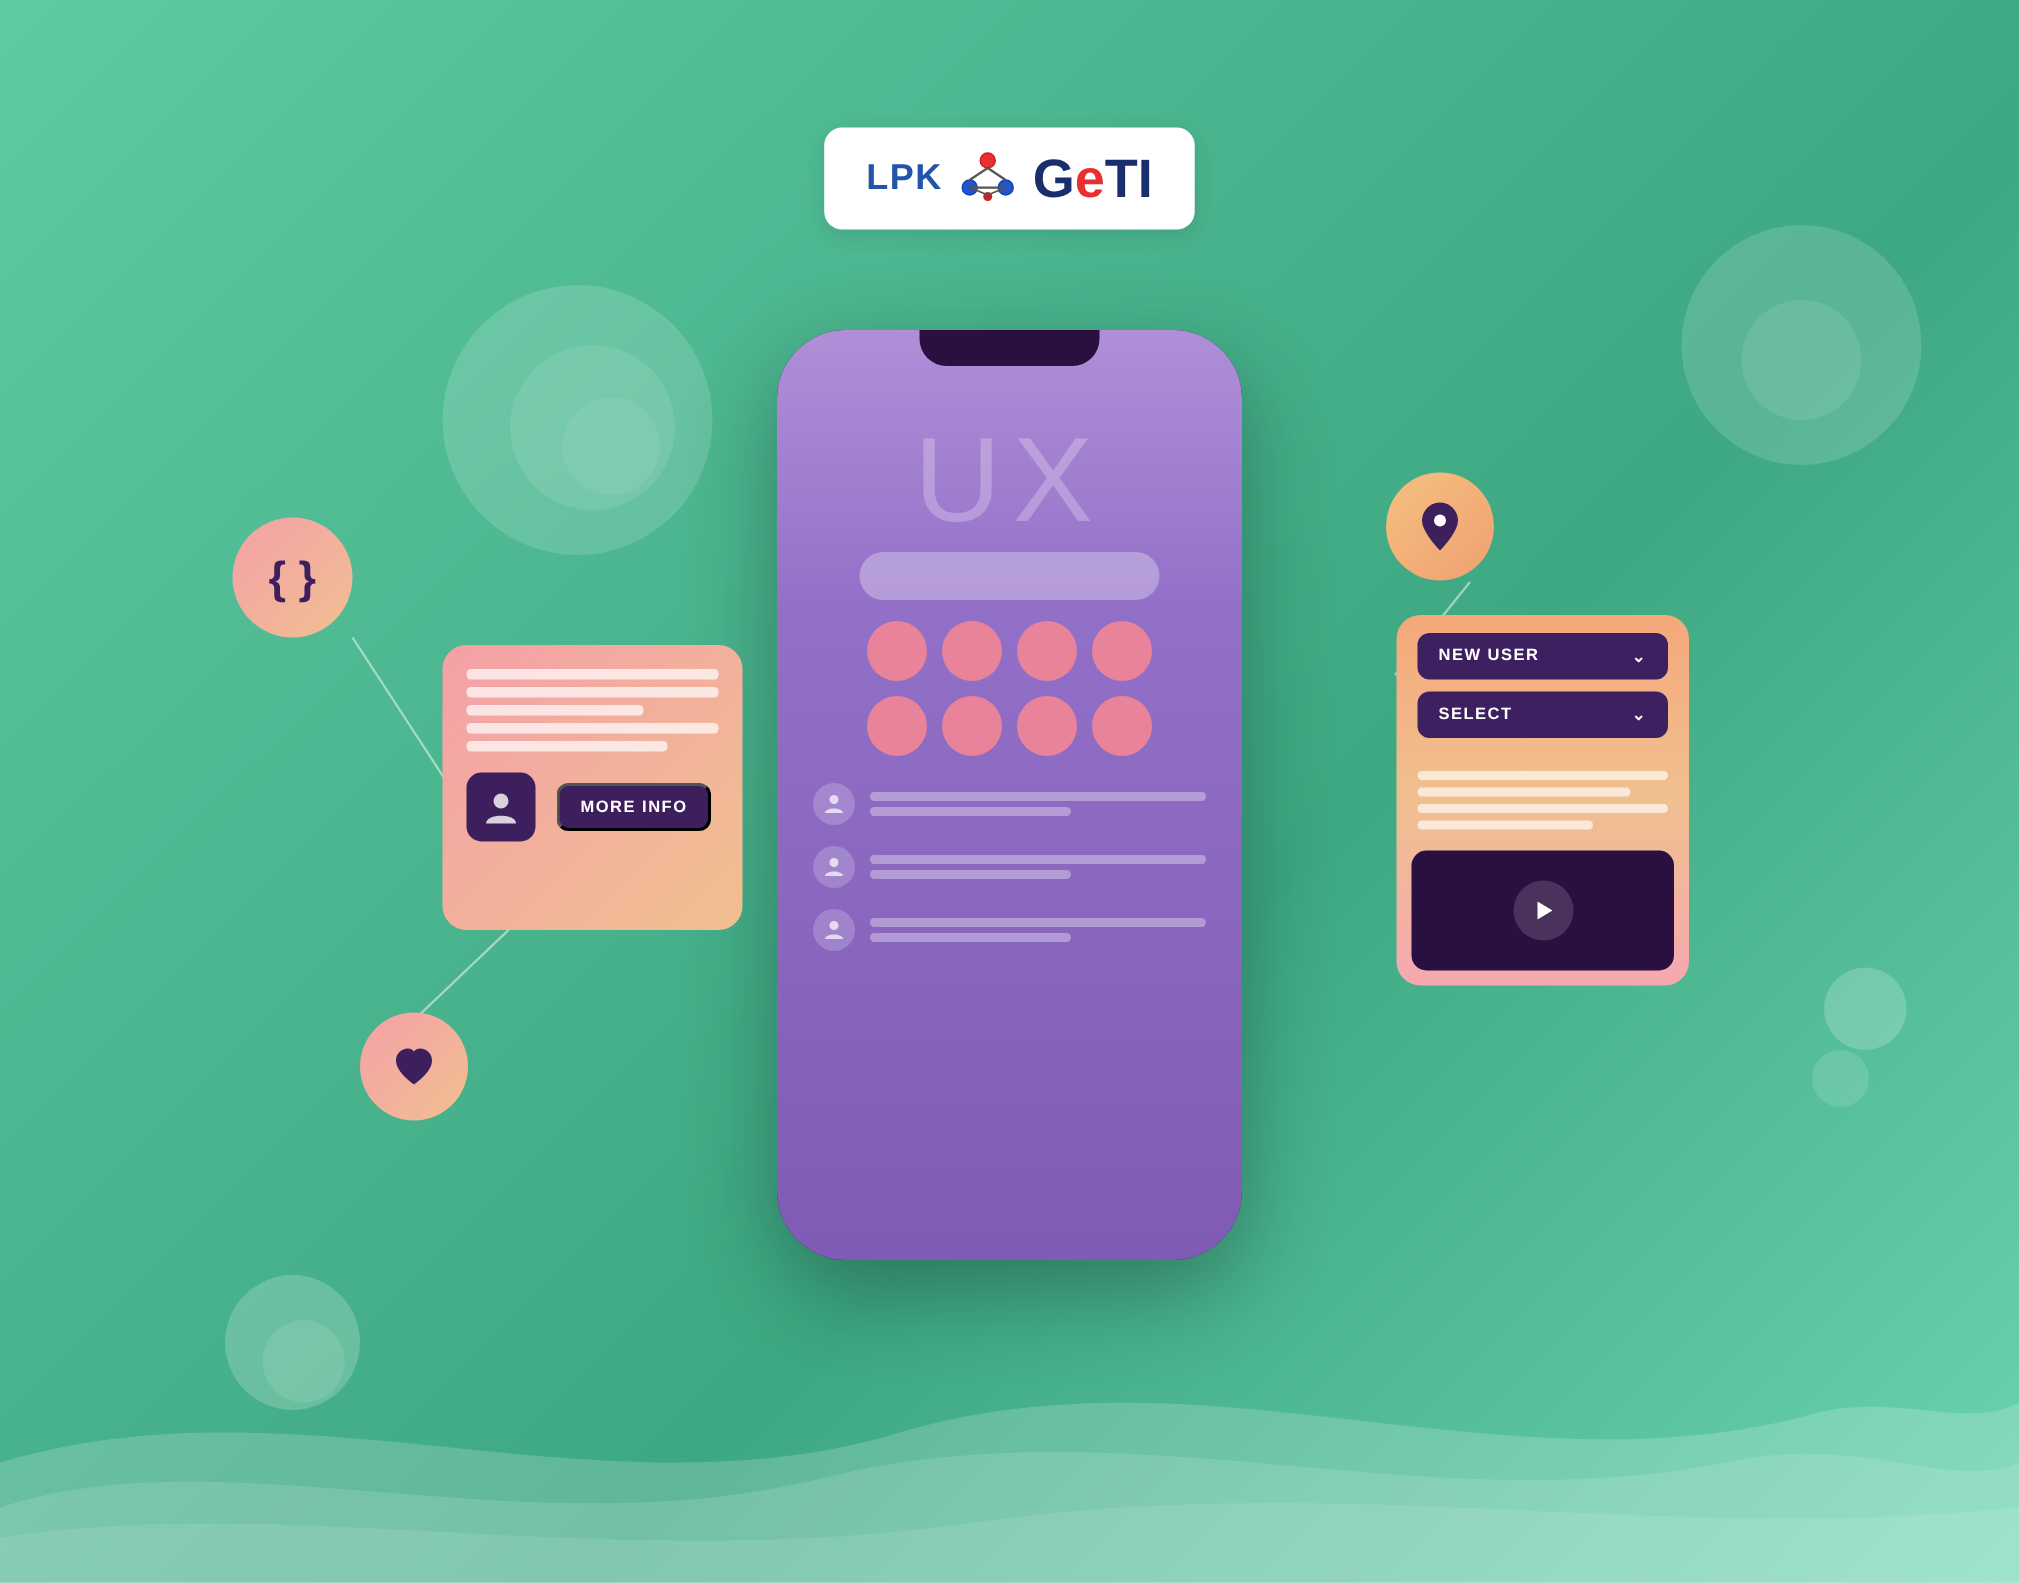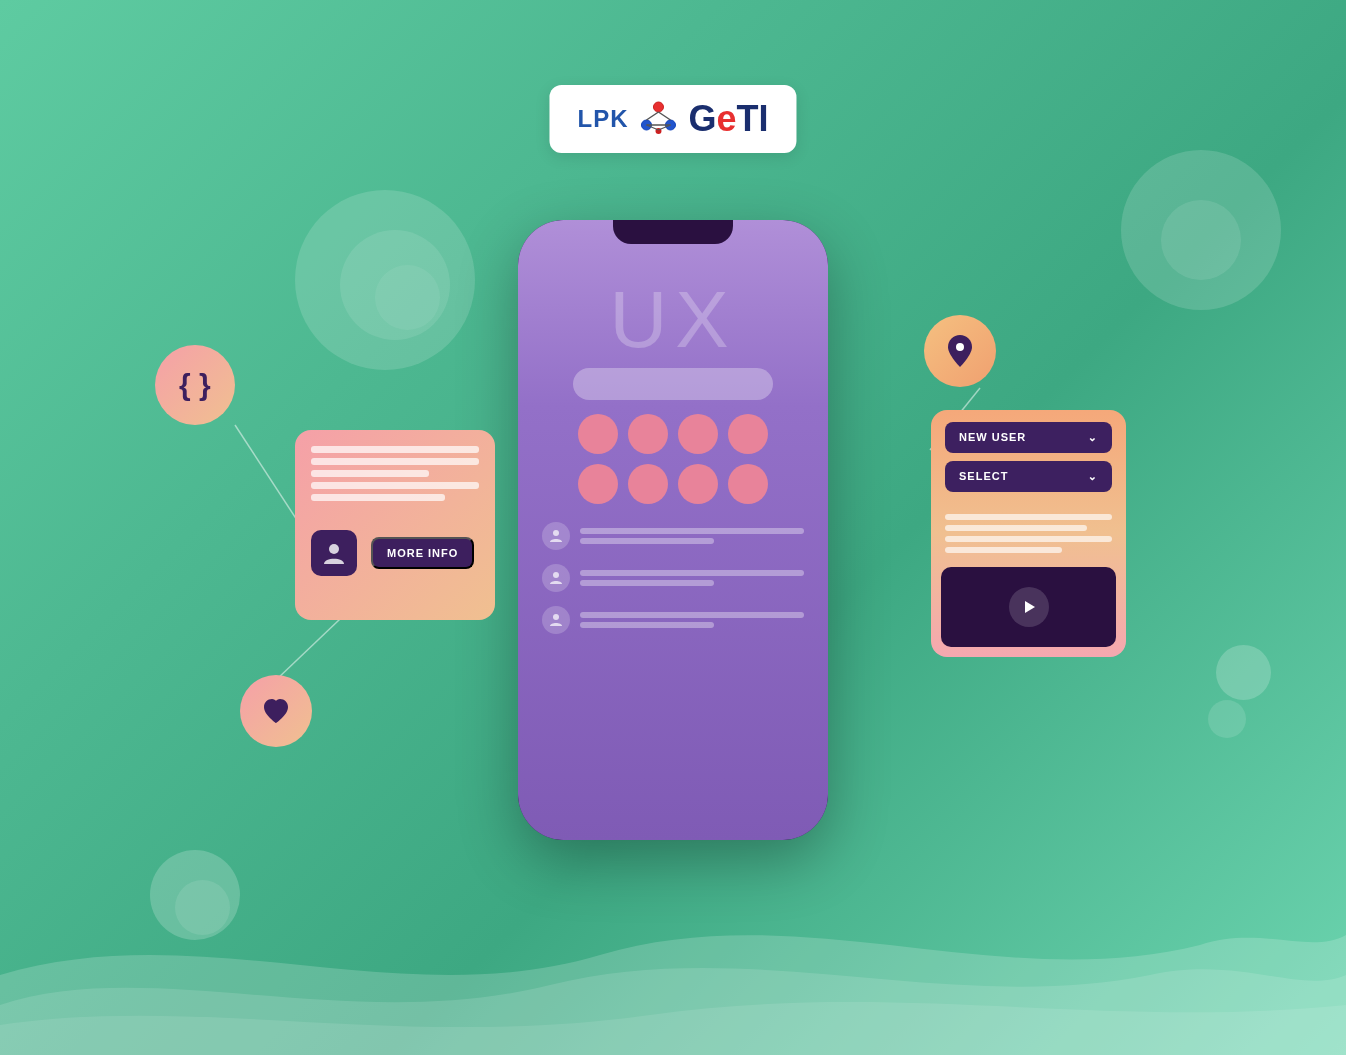--- a/index.html
+++ b/index.html
@@ -167,21 +167,21 @@
       left: 295px;
       top: 430px;
       width: 200px;
       height: 190px;
       background: linear-gradient(135deg, #f5a0a8 0%, #f0c090 100%);
       border-radius: 16px;
       z-index: 6;
       padding: 16px;
       display: flex;
       flex-direction: column;
-      gap: 17px;
+      gap: 2px;
     }
     .card-lines-group {
       display: flex;
       flex-direction: column;
       gap: 5px;
       margin-bottom: 4px;
     }
     .card-line {
       height: 7px;
       background: rgba(255,255,255,0.7);

